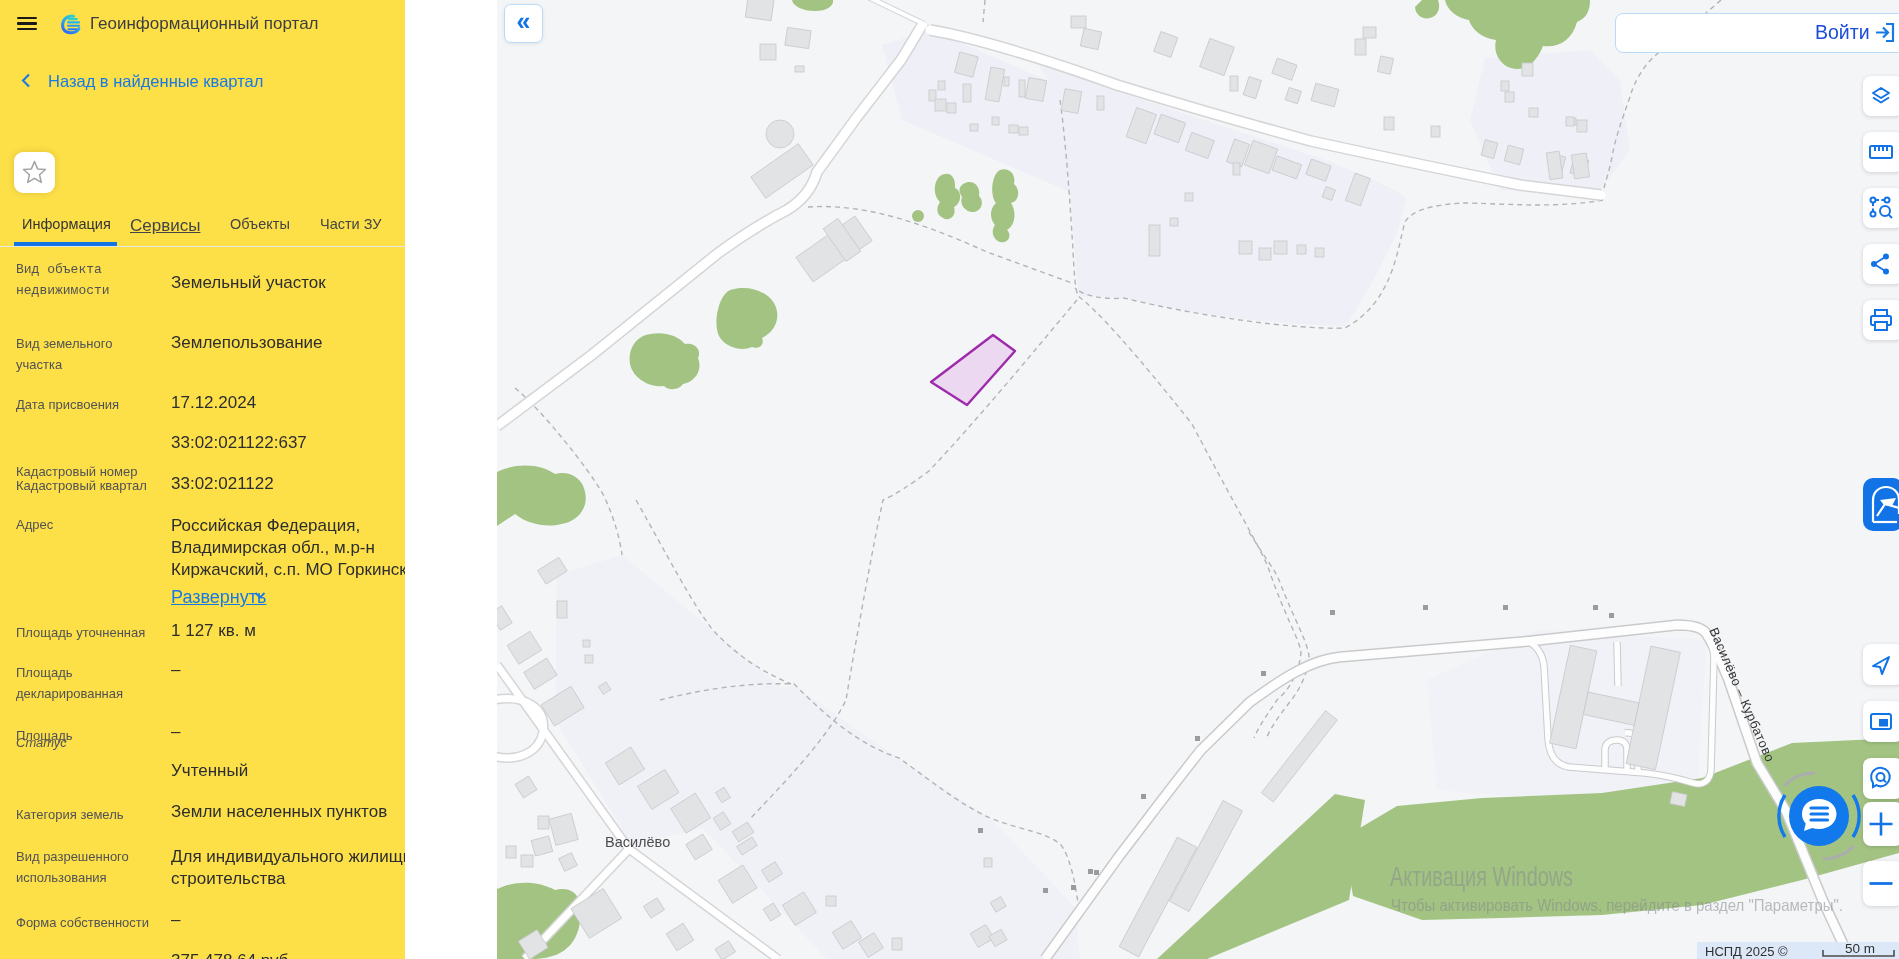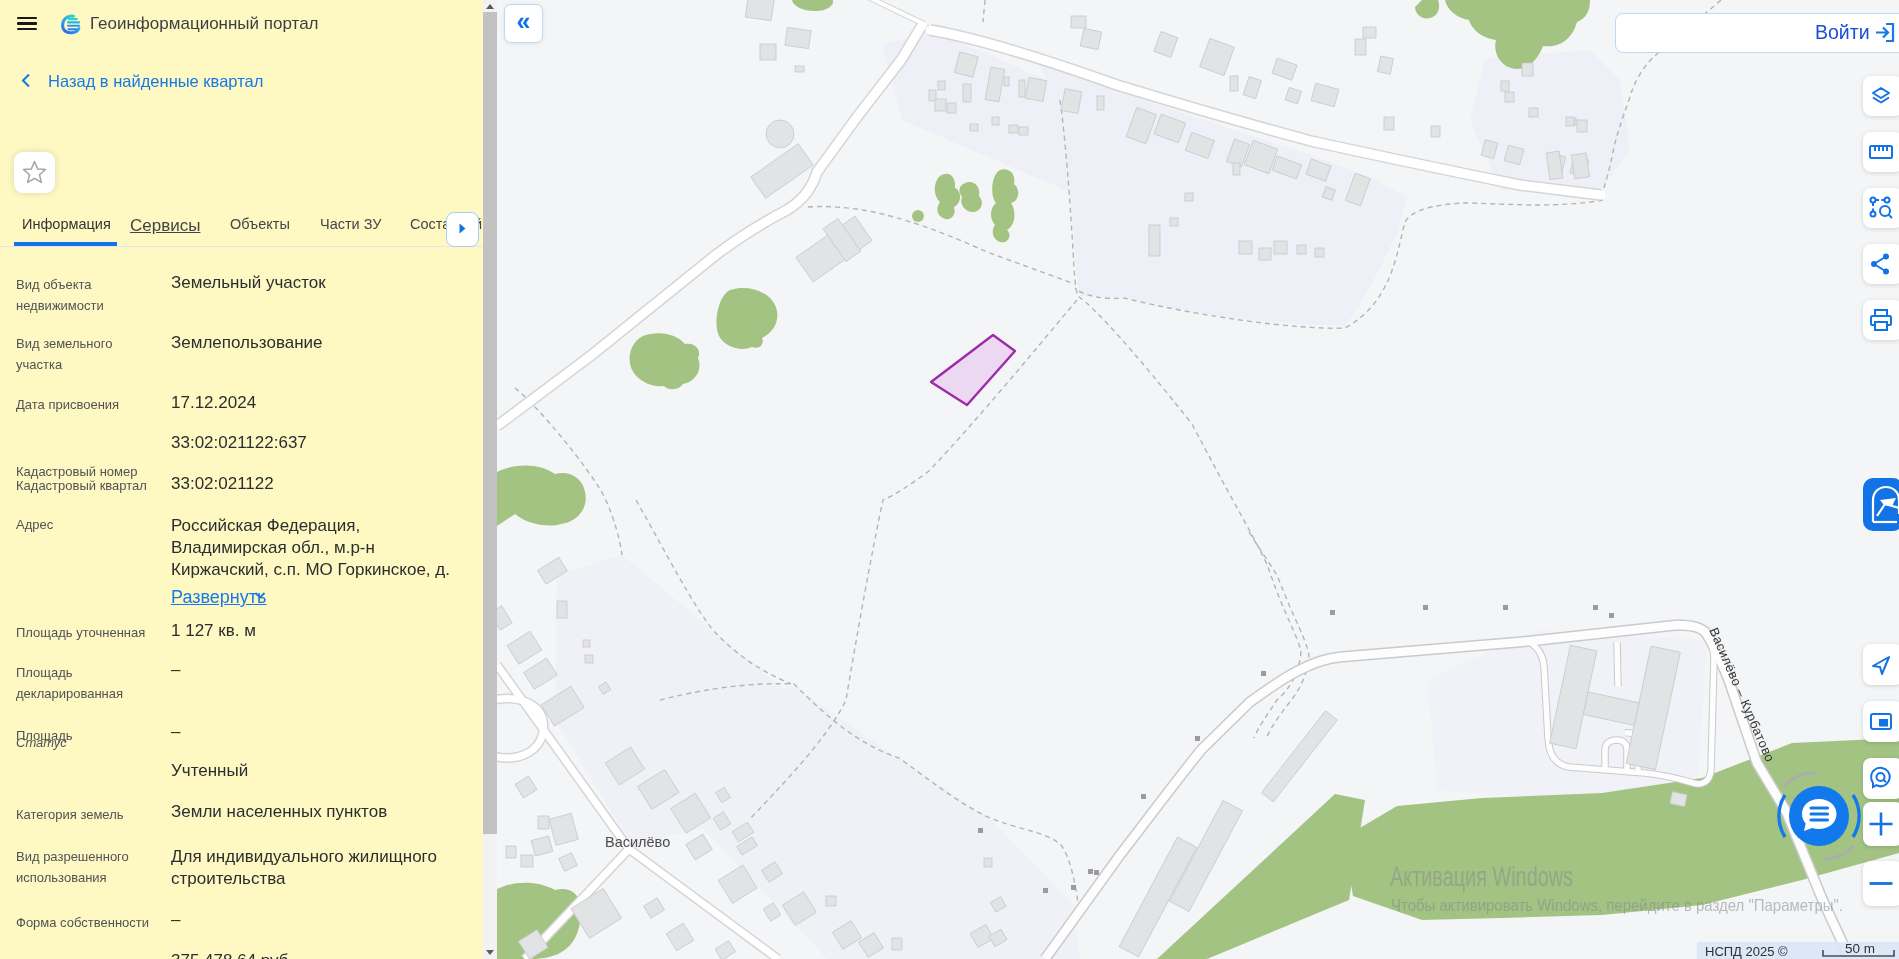--- a/index.html
+++ b/index.html
@@ -420,21 +420,21 @@
 <div class="abs" style="left:1200px;top:942px;width:202px;height:17px;background:#d9e7f6;opacity:0.9;"></div>
 
 <div class="abs" style="left:1208px;top:944px;font-size:13px;color:#2f2f31;">НСПД 2025 ©</div>
 
 <svg class="abs" style="left:1322px;top:938px;" width="80" height="21" viewBox="0 0 80 21">
   <path d="M 4,12 L 4,18 L 75,18 L 75,12" fill="none" stroke="#4c4c4e" stroke-width="1.6"></path>
   <text x="26" y="15" font-size="13.5" fill="#2f2f31" font-family="Liberation Sans">50 m</text>
 </svg>
 </div>
 
-<div class="abs" id="panel" style="left:0;top:0;width:497px;height:959px;background:#fef9c3;overflow:hidden;">
+<div class="abs" id="panel" style="left:0;top:0;width:405px;height:959px;background:#fde047;overflow:hidden;">
 
   <div class="abs" style="left:17px;top:16.5px;width:20px;height:2.7px;background:#191919;border-radius:1px;"></div>
   <div class="abs" style="left:17px;top:22px;width:20px;height:2.7px;background:#191919;border-radius:1px;"></div>
   <div class="abs" style="left:17px;top:27.5px;width:20px;height:2.7px;background:#191919;border-radius:1px;"></div>
 
   <svg class="abs" style="left:60px;top:12px;" width="22" height="23" viewBox="0 0 22 23">
     <defs>
         <linearGradient id="lg1" x1="0.8" y1="0" x2="0.2" y2="1">
       <stop offset="0" stop-color="#2fd3c5"></stop>
           <stop offset="0.5" stop-color="#2aa6f2"></stop>
@@ -472,21 +472,21 @@
 
   <div class="abs" style="left:14px;top:242px;width:103px;height:3.5px;background:#1273e6;"></div>
 
   <div class="abs" style="left:446px;top:212px;width:31px;height:33px;background:#fff;border:1.5px solid #a9cdf8;border-radius:8px;"></div>
   <svg class="abs" style="left:446px;top:212px;" width="31" height="33" viewBox="0 0 31 33">
       <path d="M 13.5,11.5 L 19.5,16.5 L 13.5,21.5 Z" fill="#1273e6"></path>
     </svg>
 
   <div id="rows">
 
-    <div class="lb" style="top:275px;">Вид объекта недвижимости</div>
+    <div class="lb" style="top:260px;font-family:Liberation Mono, monospace;">Вид объекта недвижимости</div>
     <div class="vl" style="top:272px;">Земельный участок</div>
 
     <div class="lb" style="top:334px;">Вид земельного участка</div>
     <div class="vl" style="top:331.5px;">Землепользование</div>
 
     <div class="lb" style="top:394.5px;">Дата присвоения</div>
     <div class="vl" style="top:392px;">17.12.2024</div>
 
     <div class="lb" style="top:422px;margin-top:40px;">Кадастровый номер</div>
     <div class="vl" style="top:431.5px;">33:02:021122:637</div>

